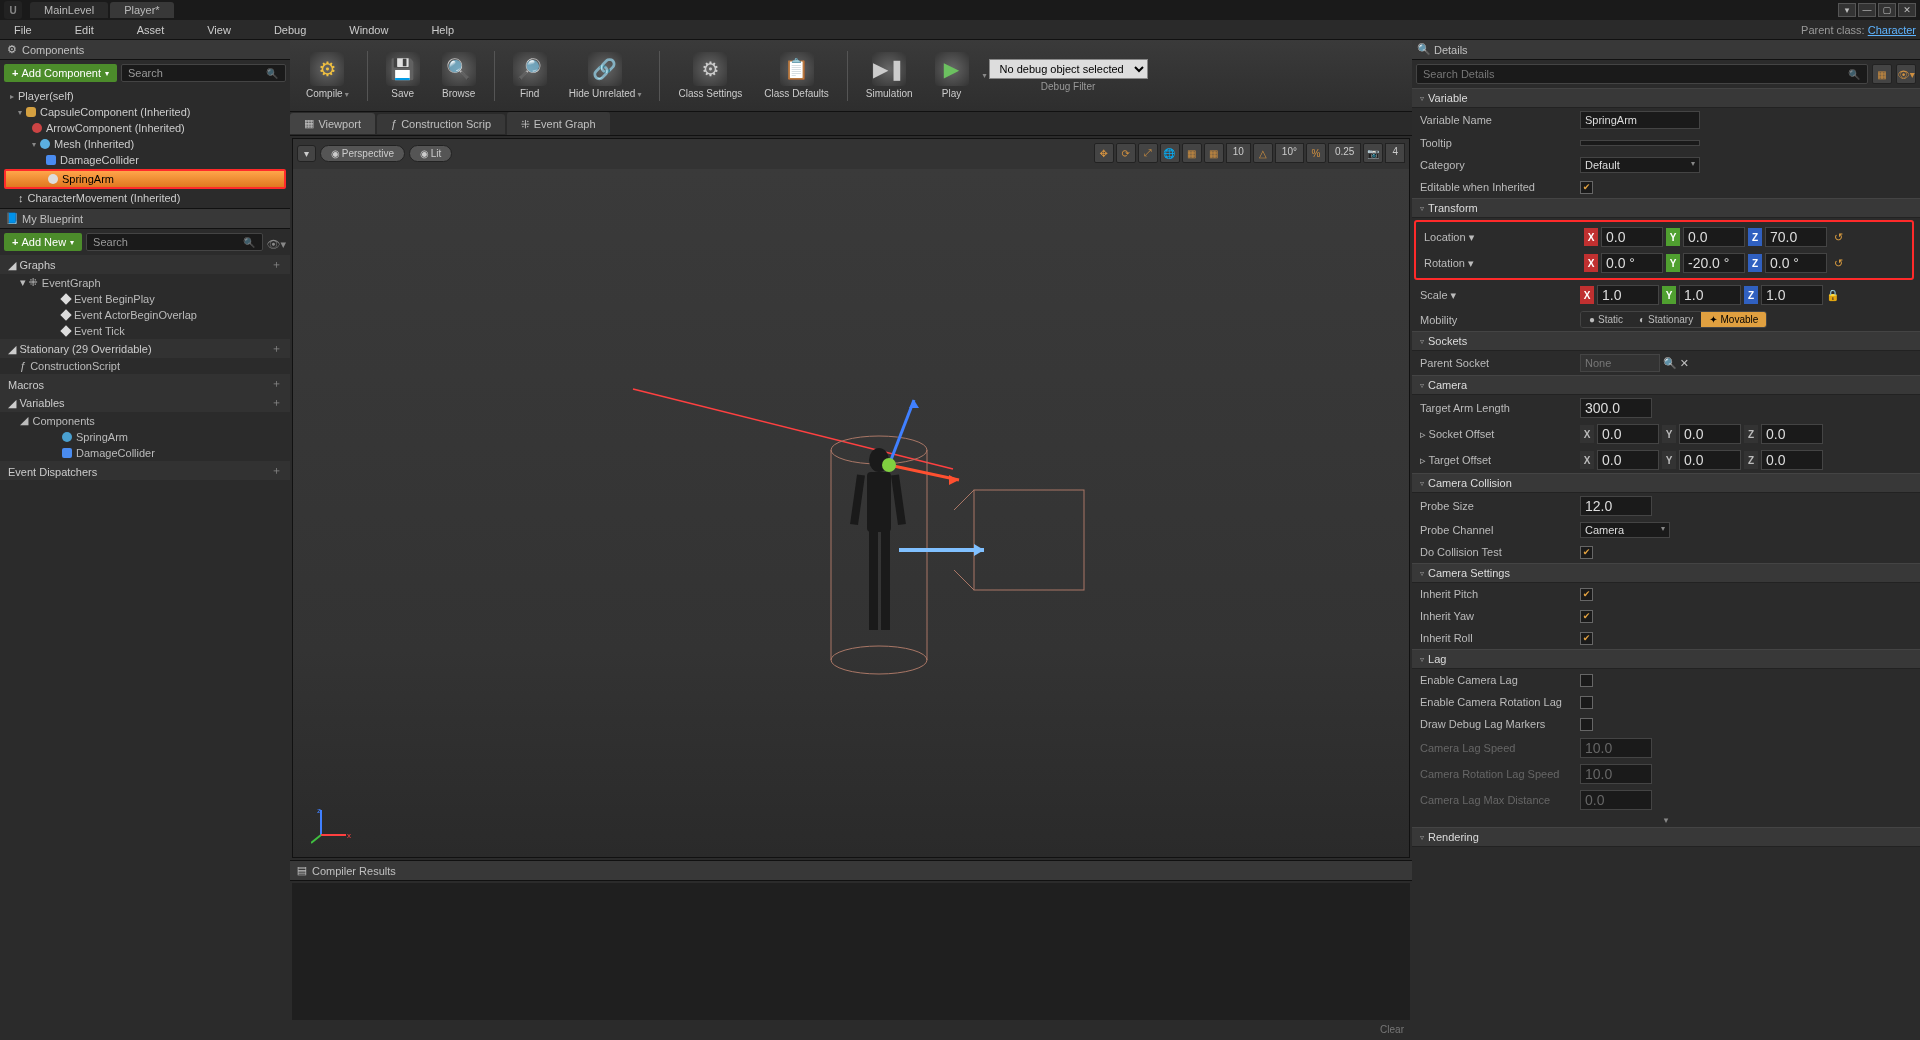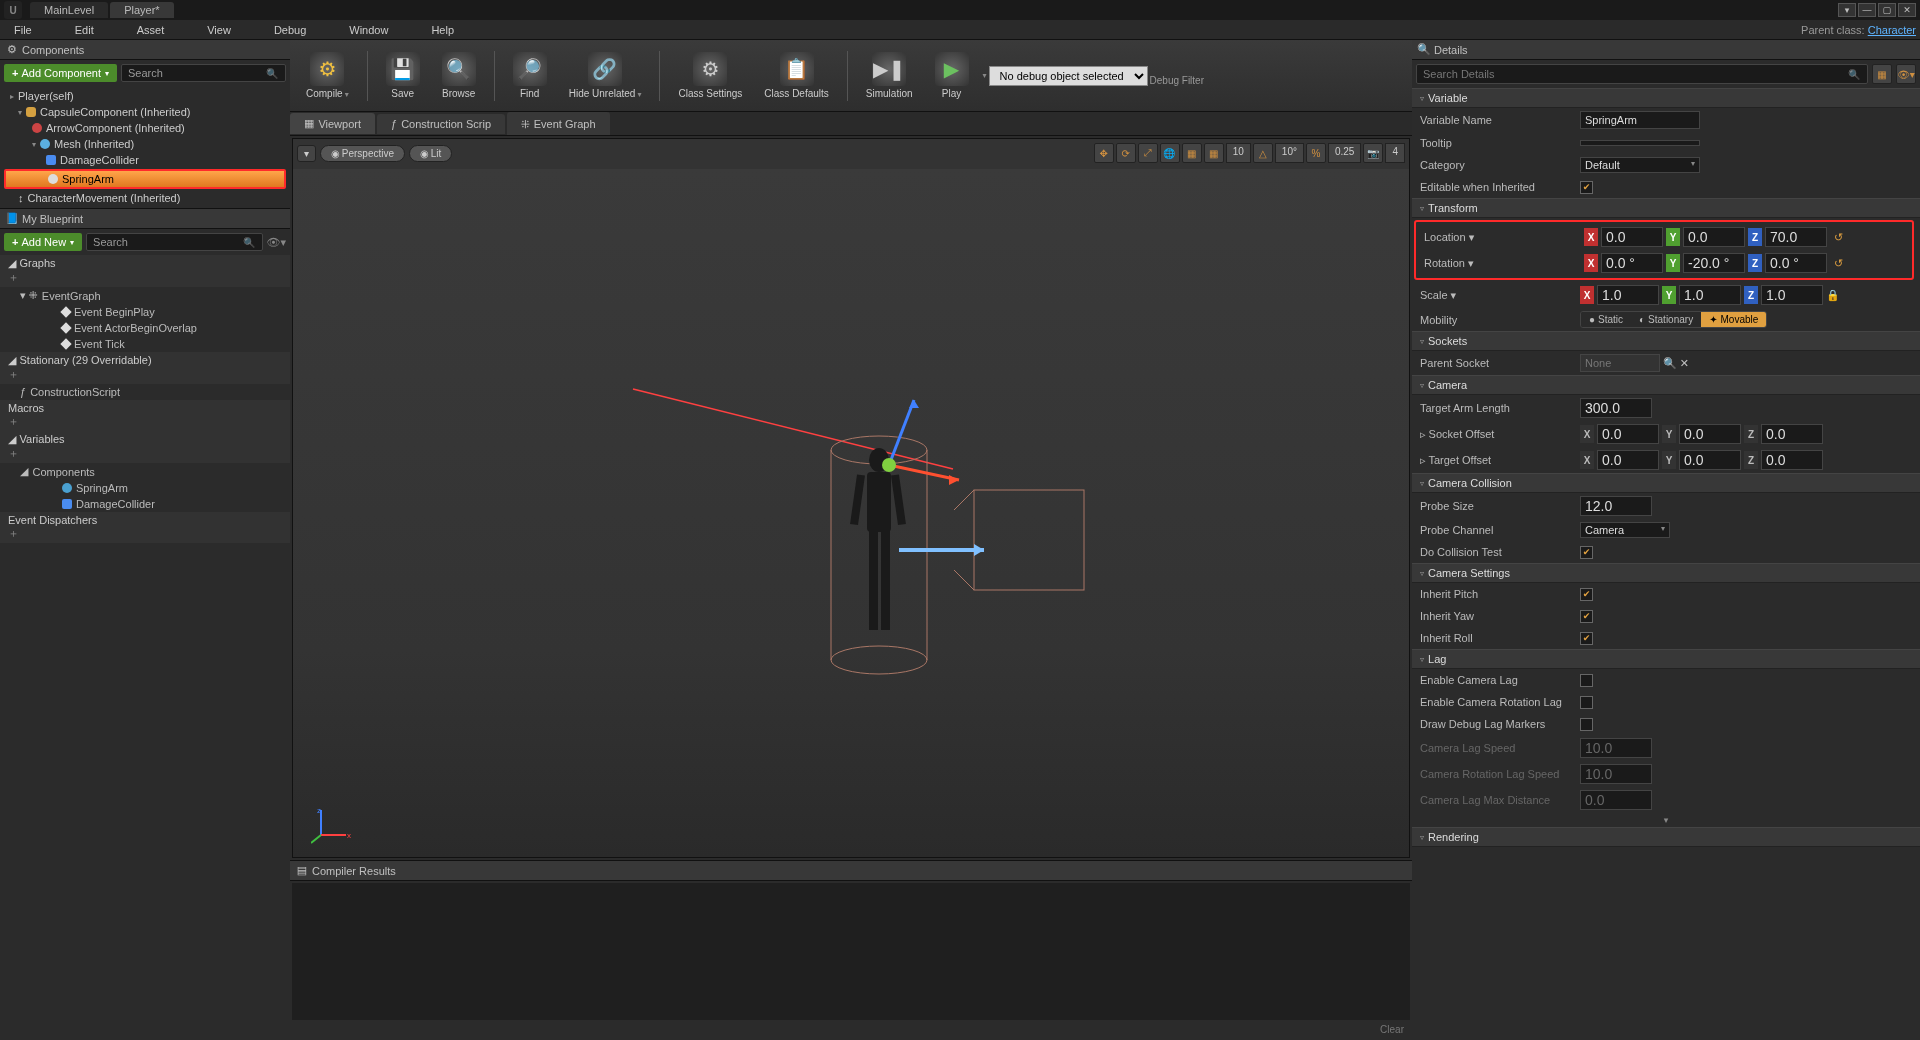--- a/index.html
+++ b/index.html
@@ -47,37 +47,37 @@
 .tri { color: #888; font-size: 8px; }
 .ci { width: 10px; height: 10px; border-radius: 50%; background: #8ab4f8; display: inline-block; }
 .ci.pill { border-radius: 3px; background: #d4a040; }
 .ci.arrow { background: #c44; }
 .ci.mesh { background: #5bb0e0; }
 .ci.box { background: #4a8cf0; border-radius: 2px; }
 .ci.spring { background: #ddd; }
 
 
 .myblueprint { flex: 1; display: flex; flex-direction: column; }
-.mb-toolbar { display: flex; padding: 4px; gap: 4px; align-items: center; }
-.mb-section { padding: 2px 8px; display: flex; align-items: flex-start; justify-content: space-between; font-size: 11px; color: #ccc; background: #323232; flex-direction: column; }
+.mb-toolbar { display: flex; padding: 4px; gap: 4px; align-items: flex-end; }
+.mb-section { padding: 2px 8px; display: flex; align-items: flex-end; justify-content: space-between; font-size: 11px; color: #ccc; background: #323232; }
 .mb-section .plus { color: #888; cursor: pointer; }
 .mb-item { padding: 2px 8px 2px 20px; font-size: 11px; color: #bbb; display: flex; align-items: center; gap: 4px; }
 .mb-item.sub { padding-left: 34px; margin-left: 28px; }
 .dia { width: 8px; height: 8px; transform: rotate(45deg); background: #ddd; display: inline-block; }
 
 
 .main-toolbar { height: 72px; background: linear-gradient(#3a3a3a, #2e2e2e); display: flex; align-items: center; padding: 0 6px; border-bottom: 1px solid #111; gap: 2px; }
 .tb-btn { display: flex; flex-direction: column; align-items: center; padding: 4px 10px; color: #ccc; font-size: 10px; gap: 2px; }
 .tb-btn .ico { width: 34px; height: 34px; background: radial-gradient(#666, #333); border-radius: 4px; display: flex; align-items: center; justify-content: center; font-size: 20px; }
 .tb-btn .ico.save { color: #5eb4ff; }
 .tb-btn .ico.compile { color: #f0c040; }
 .tb-btn .ico.play { color: #6cc060; }
 .tb-sep { width: 1px; height: 50px; background: #555; margin: 0 6px; }
 .tb-drop { font-size: 8px; color: #888; margin-left: 2px; }
-.debug-sel { display: flex; flex-direction: row; gap: 2px; align-items: flex-end; }
+.debug-sel { display: flex; flex-direction: column; gap: 2px; align-items: center; }
 .debug-sel select { background: #ddd; border: 1px solid #888; font-size: 11px; padding: 2px 6px; }
 .debug-sel .lbl { font-size: 10px; color: #999; }
 
 
 .editor-tabs { height: 24px; background: #2a2a2a; display: flex; align-items: center; border-bottom: 1px solid #111; }
 .etab { padding: 4px 14px; background: #383838; margin-right: 2px; font-size: 11px; display: flex; align-items: center; gap: 4px; border-radius: 3px 3px 0 0; }
 .etab.active { background: #444; }
 
 
 .viewport { flex: 1; background: #333; position: relative; border: 1px solid #111; margin: 2px; }

